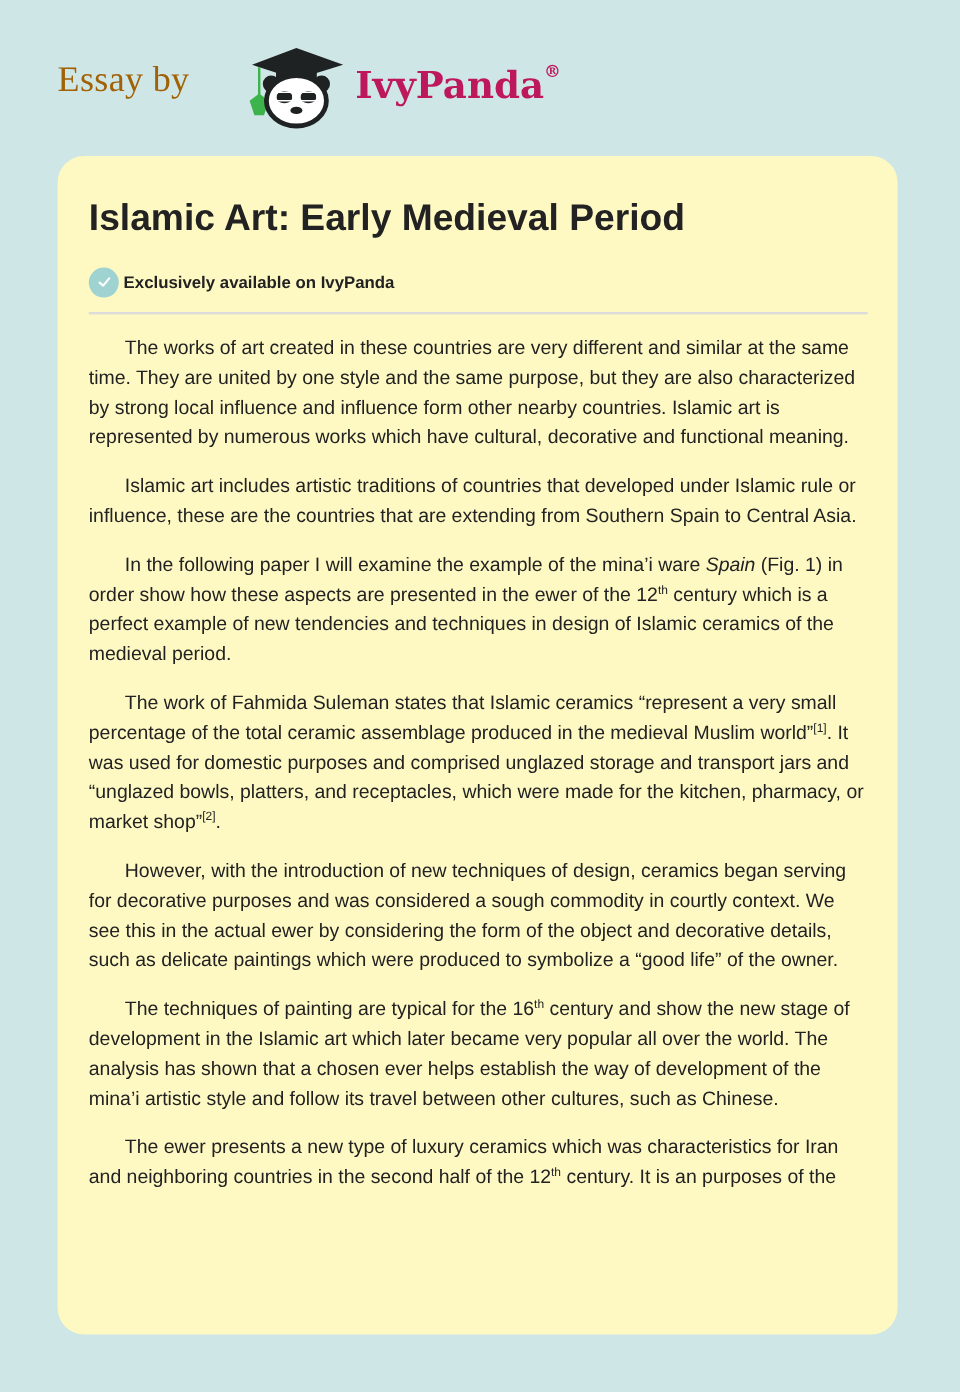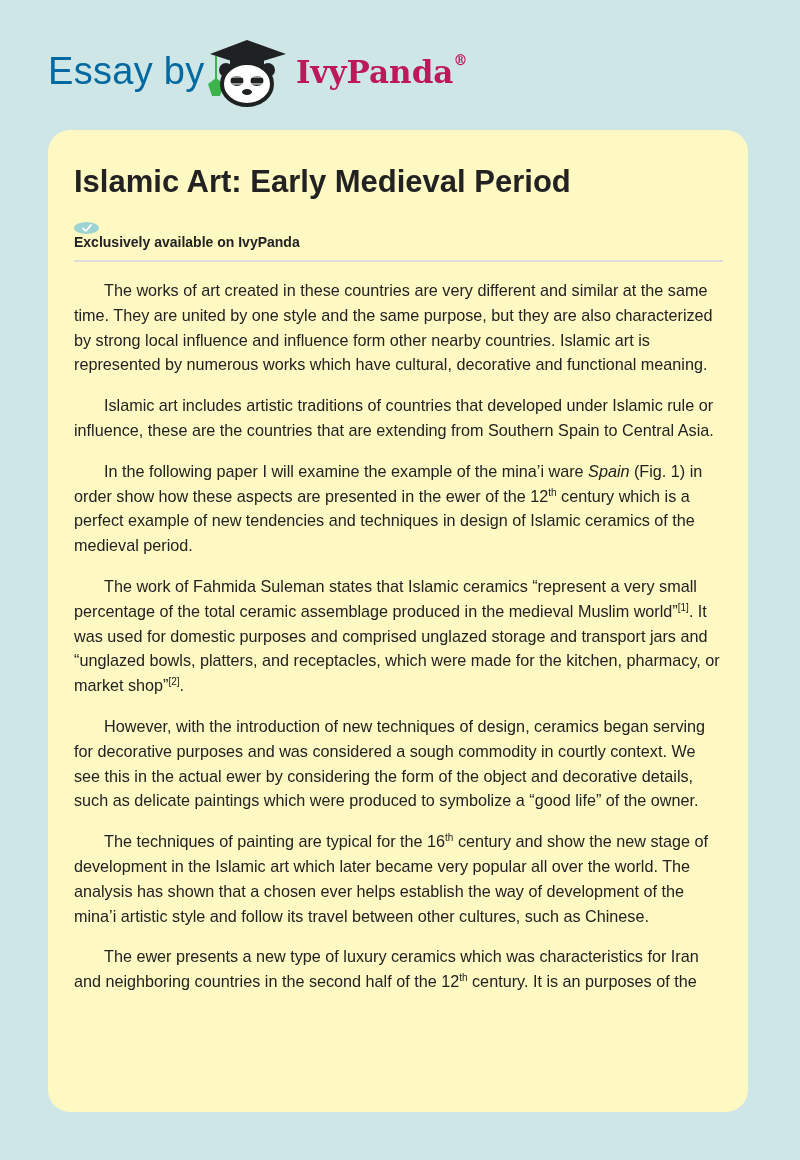--- a/index.html
+++ b/index.html
@@ -8,22 +8,22 @@
       background:#cfe6e6;
       font-family:"Liberation Sans", sans-serif;
       color:#222;
       position:relative;
     }
     .header {
       position:absolute; left:0; top:0; width:800px; height:130px;
     }
     .brand-prefix {
       position:absolute; left:48px; top:50px;
-      font-family:Liberation Sans, sans-serif;
-      font-size:38px; color:#0369a1; letter-spacing:0.3px;
+      font-family:Liberation Serif, serif;
+      font-size:30px; color:#a16207; letter-spacing:0.3px;
     }
     .logo {
       position:absolute; left:202px; top:36px; width:90px; height:72px;
     }
     .brand-name {
       position:absolute; left:296px; top:54px;
       font-family:"DejaVu Serif", serif; font-weight:bold;
       font-size:31px; color:#be185d;
     }
     .brand-name sup { font-size:14px; vertical-align:top; position:relative; top:-2px; }
@@ -32,21 +32,21 @@
       background:#fef9c3; border-radius:22px;
       overflow:hidden;
     }
     .title {
       position:absolute; left:26px; top:34px;
       font-family:"Liberation Sans", sans-serif; font-weight:bold;
       font-size:31px; color:#222; margin:0;
     }
     .badge {
       position:absolute; left:26px; top:92px; height:26px;
-      display:flex; align-items:flex-start;flex-direction:column;
+      display:flex; align-items:center;
     }
     .check {
       width:25px; height:25px; border-radius:50%;
       background:#9fd3d2; display:flex; align-items:center; justify-content:center;
       margin-right:4px;
     }
     .badge-text { font-weight:bold; font-size:14px; color:#222; }
     .divider {
       position:absolute; left:26px; top:130px; width:649px; height:2px; background:#dcdcdc;
     }

